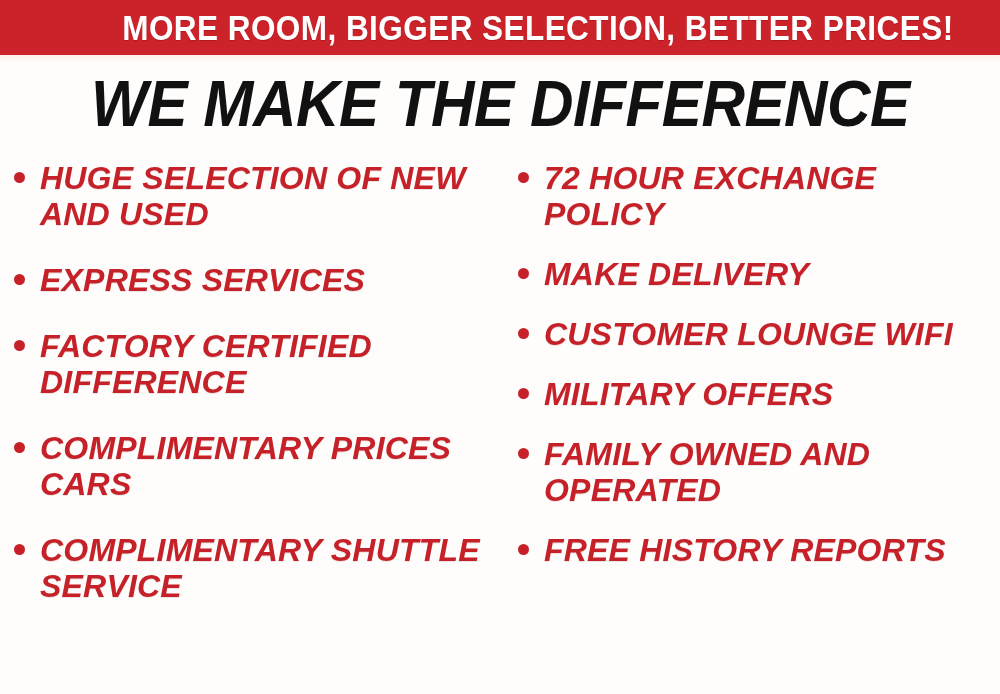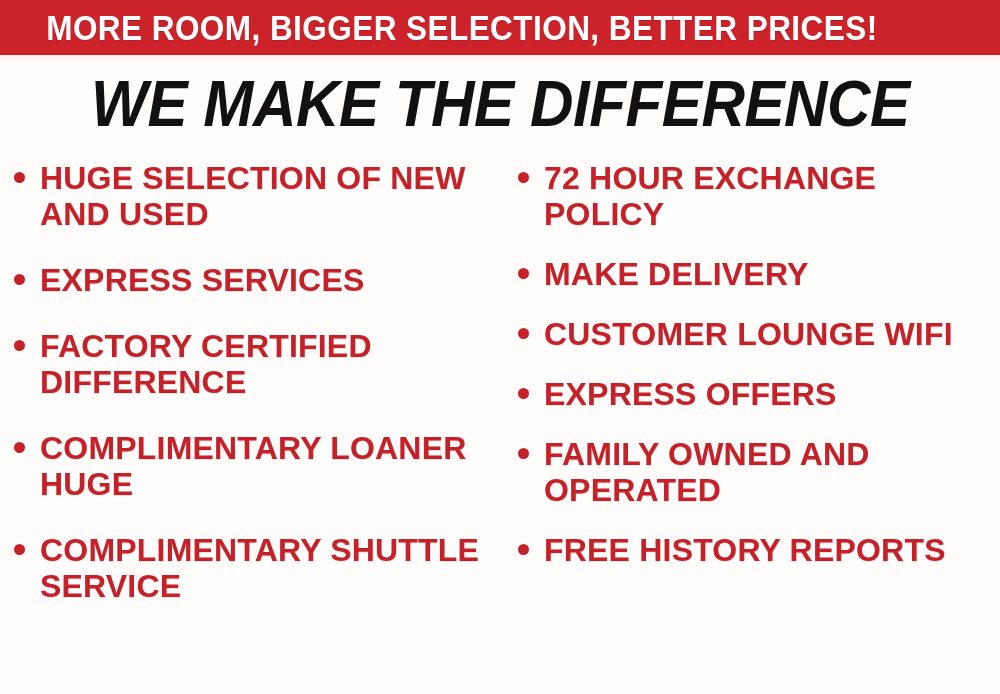--- a/index.html
+++ b/index.html
@@ -17,21 +17,21 @@
 
   #banner {
     position: absolute;
     left: 0;
     top: 0;
     width: 1000px;
     height: 55px;
     background: #cc2229;
     display: flex;
     align-items: center;
-    justify-content: flex-start;
+    justify-content: flex-end;
     box-sizing: border-box;
   }
   #banner-text {
     color: #ffffff;
     font-family: "Liberation Sans Narrow", "Liberation Sans", sans-serif;
     font-weight: bold;
     font-size: 35px;
     line-height: 36px;
     letter-spacing: 0.5px;
     transform: scaleX(0.90);
@@ -69,20 +69,21 @@
     transform-origin: center center;
     white-space: nowrap;
   }
 
   #columns {
     position: absolute;
     left: 0;
     top: 160px;
     width: 912px;
     height: 534px;
+    font-style: italic;
   }
   .column {
     position: absolute;
     top: 0;
     box-sizing: border-box;
   }
   #column-left {
     left: 14px;
     width: 490px;
   }
@@ -143,21 +144,21 @@
     <div class="bullet-item">
       <span class="bullet-dot"></span>
       <span class="bullet-label">EXPRESS SERVICES</span>
     </div>
     <div class="bullet-item">
       <span class="bullet-dot"></span>
       <span class="bullet-label">FACTORY CERTIFIED DIFFERENCE</span>
     </div>
     <div class="bullet-item">
       <span class="bullet-dot"></span>
-      <span class="bullet-label">COMPLIMENTARY LOANER HUGE</span>
+      <span class="bullet-label">COMPLIMENTARY PRICES CARS</span>
     </div>
     <div class="bullet-item">
       <span class="bullet-dot"></span>
       <span class="bullet-label">COMPLIMENTARY SHUTTLE SERVICE</span>
     </div>
   </div>
 
   <div class="column" id="column-right">
     <div class="bullet-item">
       <span class="bullet-dot"></span>
@@ -166,21 +167,21 @@
     <div class="bullet-item">
       <span class="bullet-dot"></span>
       <span class="bullet-label">MAKE DELIVERY</span>
     </div>
     <div class="bullet-item">
       <span class="bullet-dot"></span>
       <span class="bullet-label">CUSTOMER LOUNGE WIFI</span>
     </div>
     <div class="bullet-item">
       <span class="bullet-dot"></span>
-      <span class="bullet-label">EXPRESS OFFERS</span>
+      <span class="bullet-label">MILITARY OFFERS</span>
     </div>
     <div class="bullet-item">
       <span class="bullet-dot"></span>
       <span class="bullet-label">FAMILY OWNED AND OPERATED</span>
     </div>
     <div class="bullet-item">
       <span class="bullet-dot"></span>
       <span class="bullet-label">FREE HISTORY REPORTS</span>
     </div>
   </div>

